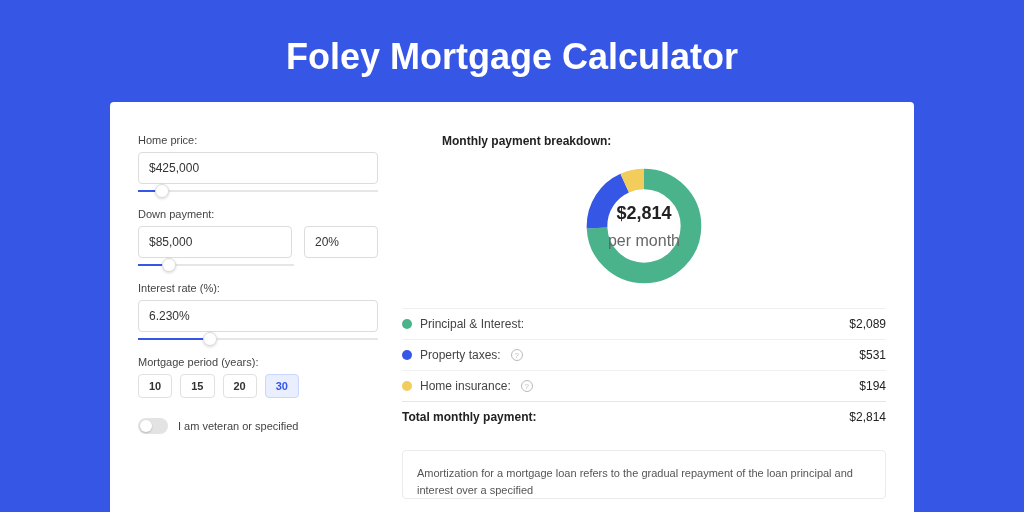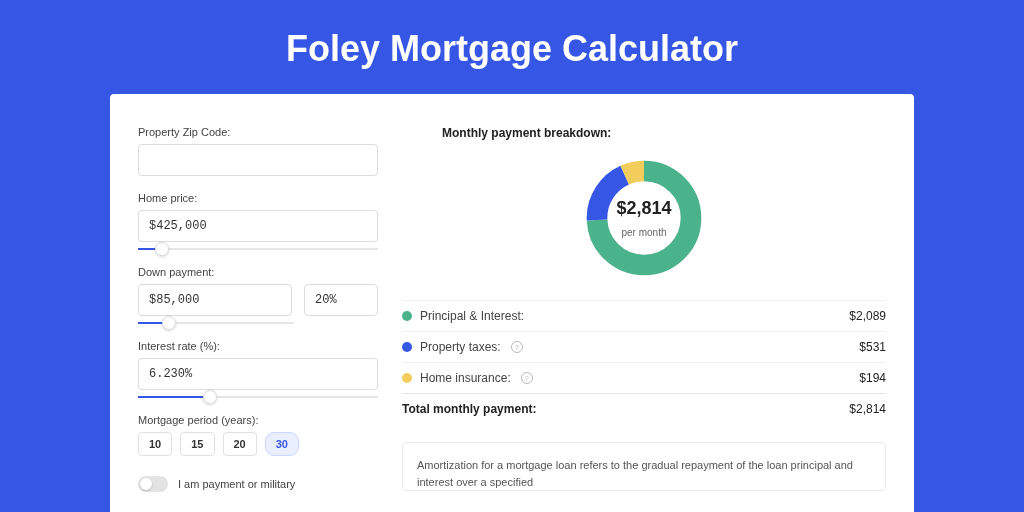--- a/index.html
+++ b/index.html
@@ -8,21 +8,21 @@
     background: #3656e6;
     width: 1024px;
     height: 512px;
     overflow: hidden;
   }
   .page-title {
     text-align: center;
     color: #fff;
     font-size: 36px;
     font-weight: 700;
-    padding: 28px 0 24px;
+    padding: 36px 0 24px;
   }
   .panel {
     background: #fff;
     margin: 0 110px;
     border-radius: 4px 4px 0 0;
     padding: 32px 28px 0;
     display: flex;
     gap: 24px;
     height: 420px;
   }
@@ -38,21 +38,20 @@
   .field-group { margin-bottom: 16px; }
   .text-input {
     width: 100%;
     border: 1px solid #dcdcdc;
     border-radius: 4px;
     padding: 8px 10px;
     font-size: 12px;
     color: #333;
     outline: none;
     background:#fff;
-    font-family:Liberation Mono, monospace;
   }
   .row { display: flex; gap: 12px; }
   .row .text-input.narrow { width: 74px; flex: 0 0 74px; }
   .row .text-input.grow { flex: 1; }
 
   .slider {
     position: relative;
     height: 2px;
     background: #e6e6e6;
     margin-top: 6px;
@@ -79,21 +78,20 @@
     font-weight: 600;
     color: #333;
     padding: 5px 10px;
     border-radius: 4px;
     cursor: pointer;
   }
   .period-btn.active {
     background: #e9efff;
     border-color: #c9d6ff;
     color: #3656e6;
-    border-radius: 9px;
   }
 
   .toggle-row { display: flex; align-items: center; gap: 10px; margin-top: 20px; }
   .toggle {
     width: 30px; height: 16px; border-radius: 10px; background: #e3e3e3;
     position: relative;
   }
   .toggle-knob {
     position: absolute; left: 2px; top: 2px; width: 12px; height: 12px;
     background: #fff; border-radius: 50%;
@@ -104,21 +102,21 @@
   .section-title {
     font-size: 12px; font-weight: 700; color: #222; margin-bottom: 8px; padding-left: 40px;
   }
   .chart-wrap { display:flex; justify-content:center; padding: 8px 0 20px; }
   .donut { position: relative; width: 124px; height: 124px; }
   .donut svg { width: 124px; height: 124px; transform: rotate(-90deg); }
   .donut-center {
     position: absolute; inset: 0; display:flex; align-items:center; justify-content:center; flex-direction:column;
   }
   .donut-center .big { font-size: 18px; font-weight: 700; color:#222; }
-  .donut-center .sub { font-size: 10px; color:#666;margin-top:8px; }
+  .donut-center .sub { font-size: 16px; color:#666;margin-top:8px; }
 
   .legend-row {
     display:flex; align-items:flex-start; justify-content:space-between;
     padding: 8px 0;
     border-top: 1px solid #f0f0f0;
     font-size: 12px;
   }
   .legend-row:first-of-type { border-top: none; }
   .legend-left { display:flex; align-items:center; gap:8px; color:#444; }
   .swatch { width:10px; height:10px; border-radius:50%; display:inline-block; }
@@ -142,24 +140,20 @@
 </style>
 </head>
 <body>
 
 <h1 class="page-title">Foley Mortgage Calculator</h1>
 
 <div class="panel">
 
   <div class="left">
 
-    <div class="field-group">
-      <label class="field-label">Property Zip Code:</label>
-      <input class="text-input" value="" style="">
-    </div>
 
     <div class="field-group">
       <label class="field-label">Home price:</label>
       <input class="text-input" value="$425,000" style="">
       <div class="slider">
         <div class="slider-fill" style="width:10%"></div>
         <div class="slider-thumb" style="left:calc(10% - 7px)"></div>
       </div>
     </div>
 
@@ -191,21 +185,21 @@
         <button class="period-btn">15</button>
         <button class="period-btn">20</button>
         <button class="period-btn active">30</button>
       </div>
     </div>
 
     <div class="toggle-row">
       <div class="toggle">
         <div class="toggle-knob"></div>
       </div>
-      <span class="toggle-label">I am payment or military</span>
+      <span class="toggle-label">I am veteran or specified</span>
     </div>
 
   </div>
 
   <div class="right">
 
     <div class="section-title">Monthly payment breakdown:</div>
 
     <div class="chart-wrap">
       <div class="donut">

